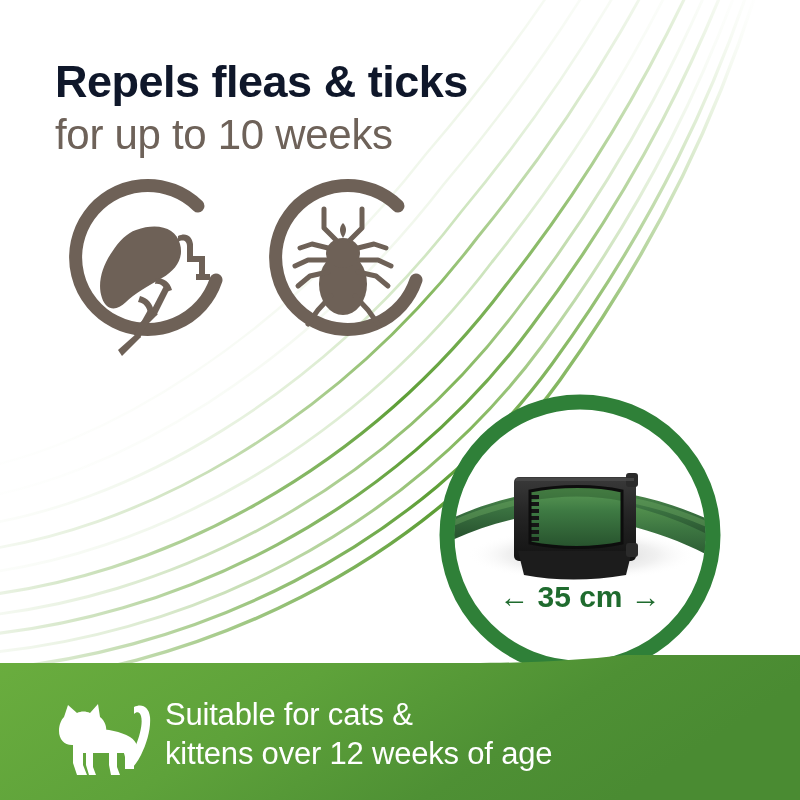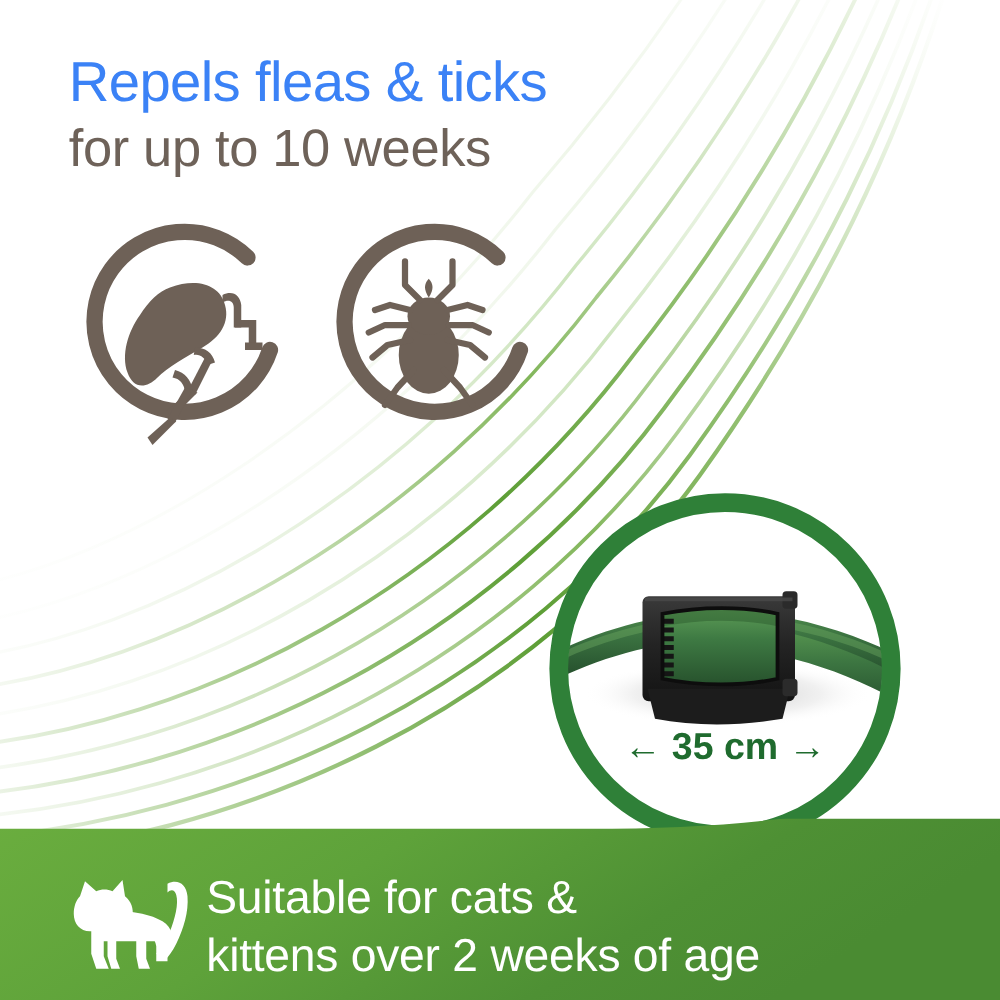--- a/index.html
+++ b/index.html
@@ -27,25 +27,26 @@
 
   
   #headline {
     position: absolute;
     left: 55px;
     top: 42px;
     width: 600px;
   }
   #headline .line1 {
     font-size: 45px;
-    font-weight: normal;
-    color: #3b82f6;
+    font-weight: bold;
+    color: #0f172a;
     letter-spacing: -0.5px;
     line-height: 1.08;
     white-space: nowrap;
+    margin-top: 16px;
   }
   #headline .line2 {
     font-size: 42px;
     font-weight: normal;
     color: #6E6259;
     letter-spacing: -0.3px;
     line-height: 1.12;
     margin-top: 4px;
     white-space: nowrap;
   }
@@ -100,21 +101,21 @@
     top: 40px;
     width: 112px;
     height: 86px;
   }
   #banner-text {
     position: absolute;
     left: 165px;
     top: 40px;
     width: 600px;
     color: #ffffff;
-    font-size: 37px;
+    font-size: 31px;
     line-height: 1.26;
     letter-spacing: -0.2px;
   }
   #banner-text .bl {
     white-space: nowrap;
   }
 </style>
 </head>
 <body>
 
@@ -366,18 +367,18 @@
             <path d="M 74,46 C 82,48 87,54 88,62 L 88,74 L 79,74 L 79,62
                      C 78,56 75,53 70,52 Z"></path>
 
             <path d="M 63,50 L 71,52 L 71,72 L 74,80 L 65,80 L 63,70 Z"></path>
           </g>
         </svg>
       </div>
 
       <div id="banner-text">
         <div class="bl">Suitable for cats &amp;</div>
-        <div class="bl">kittens over 2 weeks of age</div>
+        <div class="bl">kittens over 12 weeks of age</div>
       </div>
     </div>
   </div>
 
 </div>
 
 </body></html>

